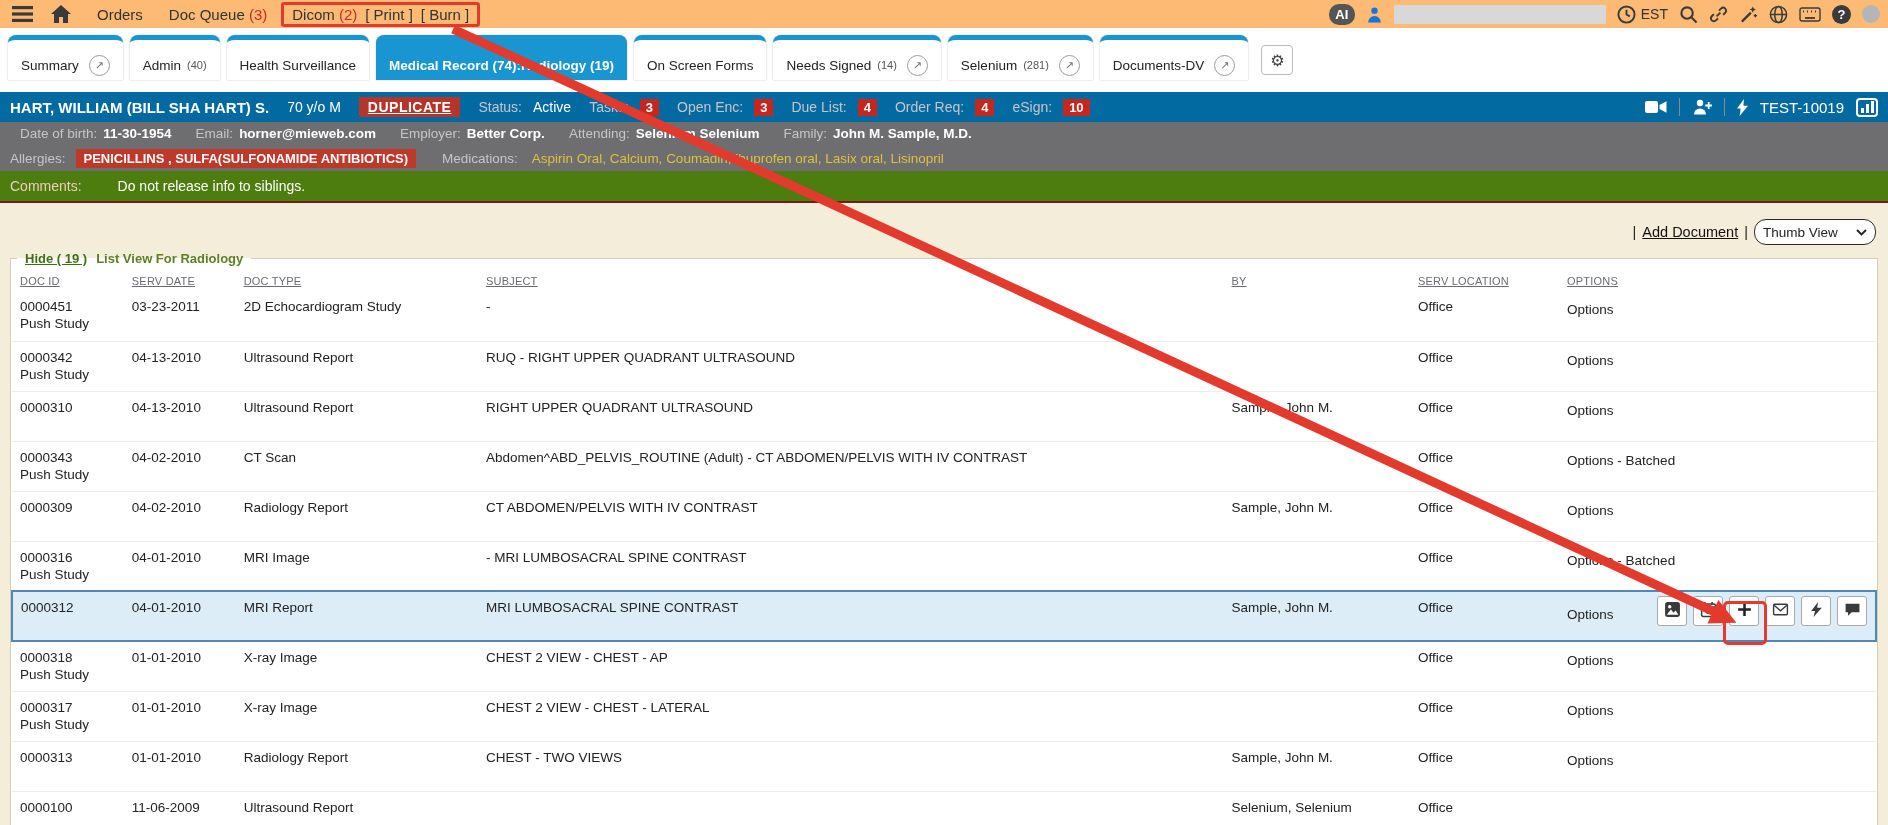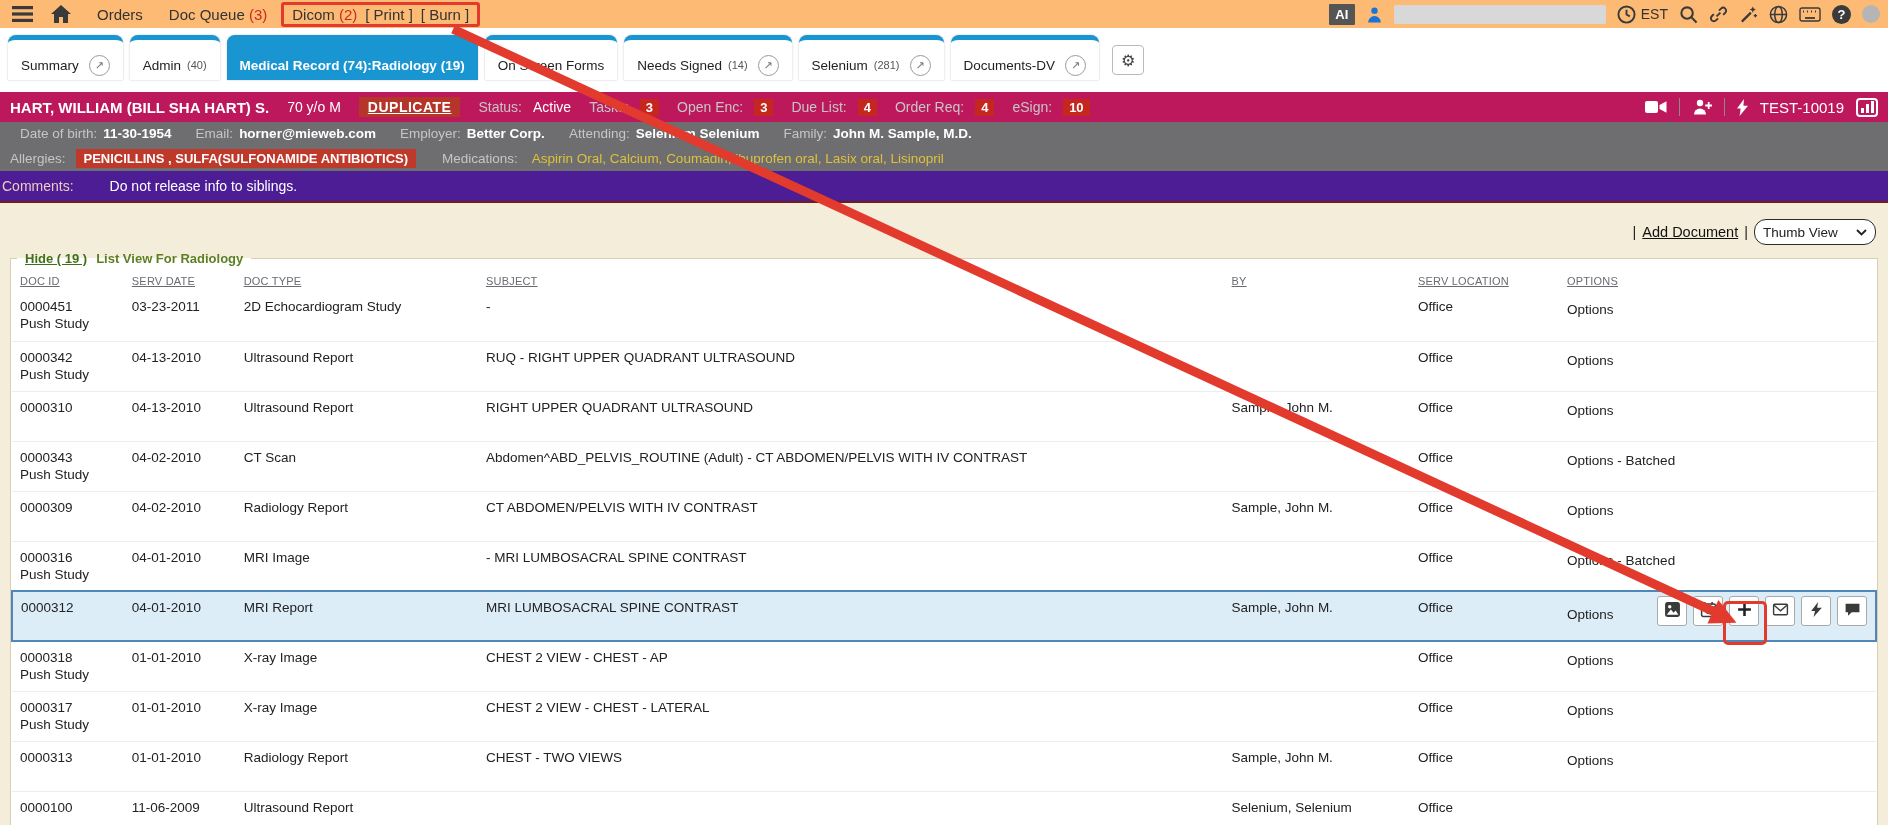--- a/index.html
+++ b/index.html
@@ -11,60 +11,60 @@
   
   .topnav{height:28px;background:#fdba74;display:flex;align-items:center;padding-left:10px;}
   .topnav .nav-item{color:#333;font-size:15px;margin-left:26px;white-space:nowrap;cursor:pointer;}
   .topnav .rc{color:#cb2b22;}
   .icon-btn{display:inline-flex;align-items:center;justify-content:center;cursor:pointer;}
   .burger{margin-left:2px;}
   .home{margin-left:18px;}
   .dicom-box{display:inline-flex;gap:8px;align-items:center;border:3px solid #e23b2e;border-radius:3px;
     padding:1px 8px;margin-left:14px;font-size:15px;color:#333;white-space:nowrap;}
   .nav-right{margin-left:auto;display:flex;align-items:center;gap:11px;padding-right:8px;}
-  .ai-badge{background:#555;color:#fff;font-weight:bold;font-size:13px;border-radius:1px;
+  .ai-badge{background:#555;color:#fff;font-weight:bold;font-size:13px;border-radius:10px;
     width:26px;height:21px;display:flex;align-items:center;justify-content:center;margin-left:40px;}
   .redacted{width:212px;height:19px;background:#d8d8d8;border-radius:2px;}
   .est{font-size:14px;color:#333;margin-left:-6px;}
   .help-circle{width:19px;height:19px;border-radius:50%;background:#3a3a3a;color:#fff;font-weight:bold;
     font-size:13px;display:flex;align-items:center;justify-content:center;}
   .presence{width:18px;height:18px;border-radius:50%;background:#b5b5b5;}
   
   .tabbar{height:57px;background:#fff;display:flex;align-items:flex-start;padding:7px 0 0 8px;gap:7px;}
   .tab{border-top:5px solid #1995d2;background:#fff;border-radius:8px 8px 0 0;height:45px;box-sizing:border-box;
     padding:10px 13px 0;font-size:13.5px;color:#222;display:flex;align-items:center;gap:6px;white-space:nowrap;
     box-shadow:0 0 2px rgba(0,0,0,.25);cursor:pointer;}
   .tab.active{background:#1995d2;color:#fff;font-weight:bold;}
   .tab .cnt{font-size:11px;color:#555;}
   .tab .ext{width:19px;height:19px;border:1.5px solid #9a9a9a;border-radius:50%;color:#777;font-size:11px;
     display:inline-flex;align-items:center;justify-content:center;margin-left:4px;}
   .gear-btn{width:30px;height:28px;border:1px solid #bbb;border-radius:4px;background:#fff;color:#444;
     font-size:16px;display:flex;align-items:center;justify-content:center;margin:10px 0 0 6px;cursor:pointer;}
   
-  .pt1{height:30px;background:#be185d;color:#fff;display:flex;align-items:center;padding-left:10px;gap:18px;font-size:14px;white-space:nowrap;}
+  .pt1{height:30px;background:#0369a1;color:#fff;display:flex;align-items:center;padding-left:10px;gap:18px;font-size:14px;white-space:nowrap;}
   .pt1 .name{font-weight:bold;font-size:15px;}
   .dup{background:#b5352b;color:#fff;font-weight:bold;text-decoration:underline;padding:2px 9px;letter-spacing:.5px;cursor:pointer;}
   .lab{color:#c6c6c8;}
   .stat{display:flex;gap:11px;align-items:center;}
   .badge{background:#c5271e;color:#fff;font-weight:bold;padding:1px 6px;font-size:13px;}
   .pb-right{margin-left:auto;display:flex;align-items:center;gap:12px;padding-right:10px;}
   .vdiv{width:1px;height:18px;background:#8a8a8c;}
   .chart-box{border:2px solid #fff;border-radius:4px;width:22px;height:19px;display:flex;align-items:flex-end;
     justify-content:center;gap:2px;padding:2px;box-sizing:border-box;}
   .chart-box i{display:block;width:3px;background:#fff;}
   .pt2{height:23px;background:#6e6e70;color:#fff;display:flex;align-items:center;padding-left:20px;gap:24px;font-size:13.5px;white-space:nowrap;}
   .pt2 b,.pt3 b{font-weight:bold;}
   .pair{display:flex;gap:6px;}
   .pt3{height:26px;background:#6e6e70;color:#fff;display:flex;align-items:center;padding-left:10px;gap:10px;font-size:13.5px;white-space:nowrap;}
   .allergy-badge{background:#bf392b;color:#fff;font-weight:bold;padding:2px 8px;font-size:13px;}
   .meds{color:#ddc13d;margin-left:4px;}
   .medslab{margin-left:16px;}
   
-  .comments{height:32px;background:#4c1d95;border-bottom:2px solid #6e2018;color:#fff;display:flex;
-    align-items:center;padding-left:2px;font-size:14px;box-sizing:border-box;}
+  .comments{height:32px;background:#4d7c0f;border-bottom:2px solid #6e2018;color:#fff;display:flex;
+    align-items:center;padding-left:10px;font-size:14px;box-sizing:border-box;}
   .comments .clab{color:#f0cdbd;}
   .comments .ctext{margin-left:36px;}
   
   .toolbar{display:flex;justify-content:flex-end;align-items:center;padding:16px 12px 0;gap:6px;font-size:14.5px;}
   .add-doc{text-decoration:underline;cursor:pointer;color:#111;}
   .thumb-select{border:1px solid #2a2a2a;background:#fff;height:26px;width:122px;box-sizing:border-box;
     border-radius:12px;display:flex;align-items:center;justify-content:space-between;padding:0 8px;font-size:13.5px;cursor:pointer;}
   fieldset.listbox{margin:6px 10px 0;border:1px solid #d8cfb4;background:#fff;padding:0;}
   fieldset.listbox legend{margin-left:6px;padding:0 8px;display:flex;gap:9px;align-items:baseline;}
   .hide-link{color:#3f7018;font-weight:bold;font-size:13px;text-decoration:underline;cursor:pointer;}
@@ -184,20 +184,23 @@
 </div>
 
 <div class="tabbar">
   <div class="tab">
       <span class="tlabel">Summary</span>
       <span class="ext">↗</span>
     </div>
     <div class="tab">
       <span class="tlabel">Admin</span>
       <span class="cnt">(40)</span>
+    </div>
+    <div class="tab">
+      <span class="tlabel">Health Surveillance</span>
     </div>
     <div class="tab active">
       <span class="tlabel">Medical Record (74):Radiology (19)</span>
     </div>
     <div class="tab">
       <span class="tlabel">On Screen Forms</span>
     </div>
     <div class="tab">
       <span class="tlabel">Needs Signed</span>
       <span class="cnt">(14)</span>

